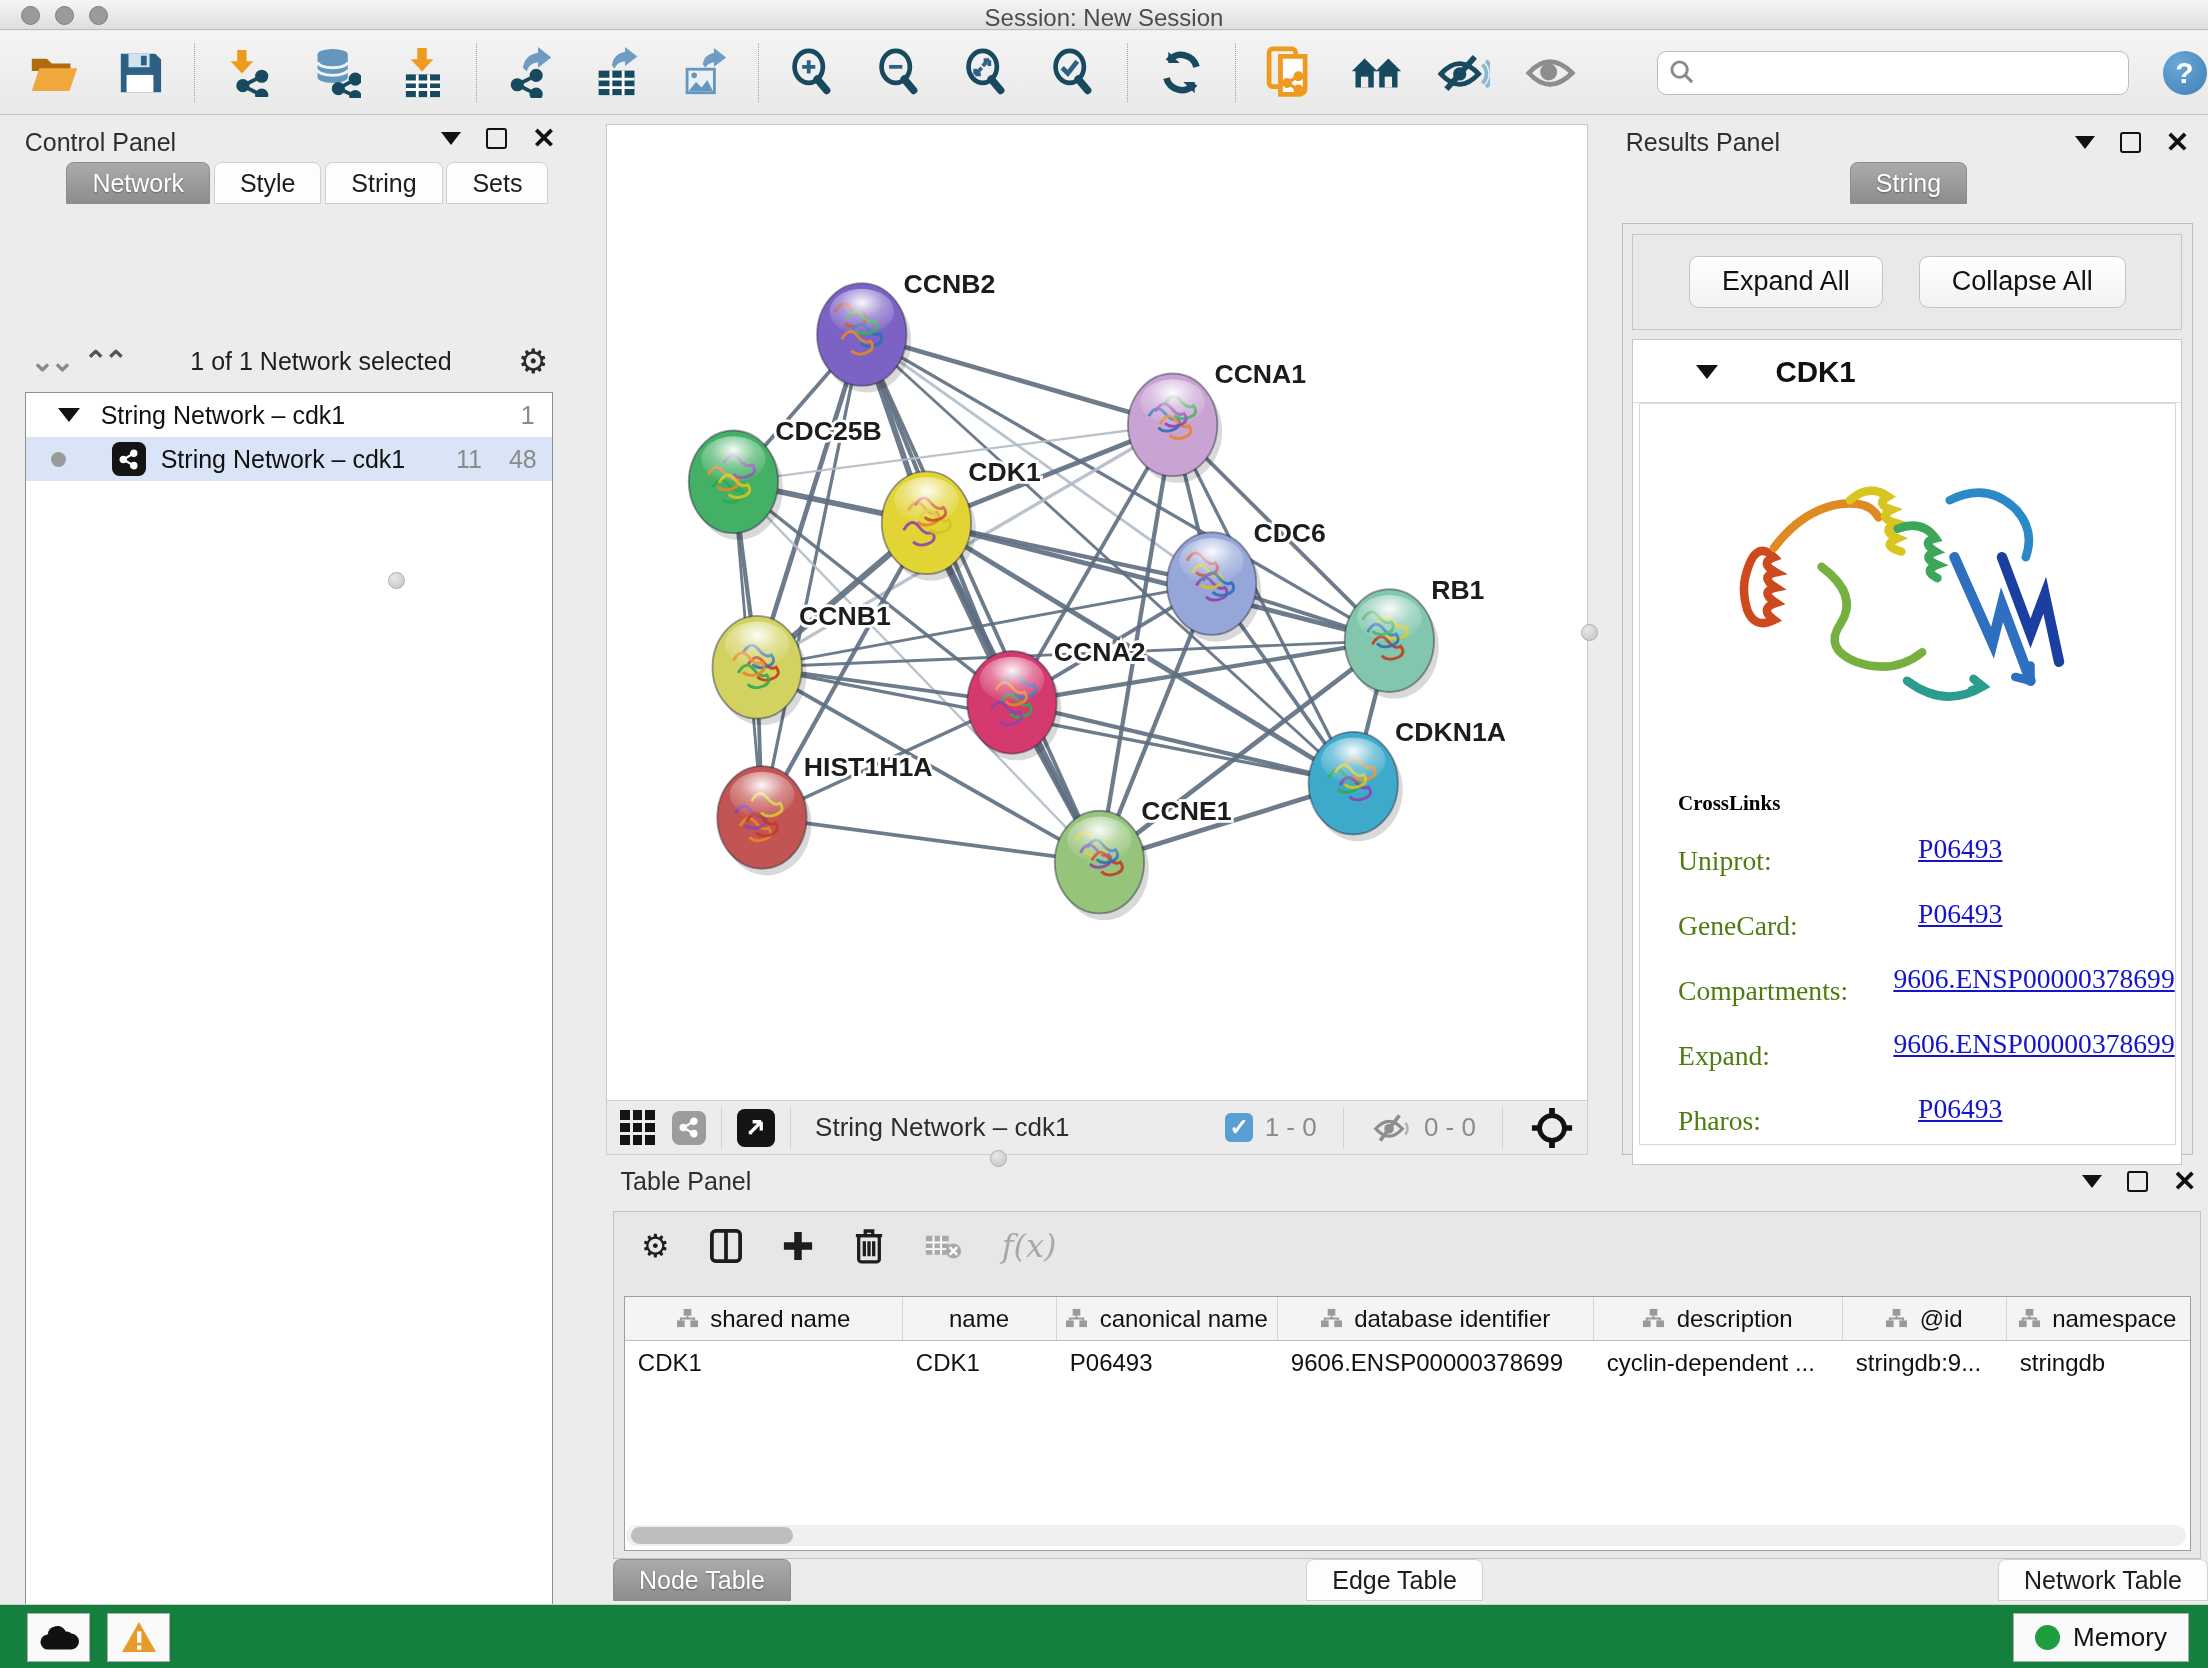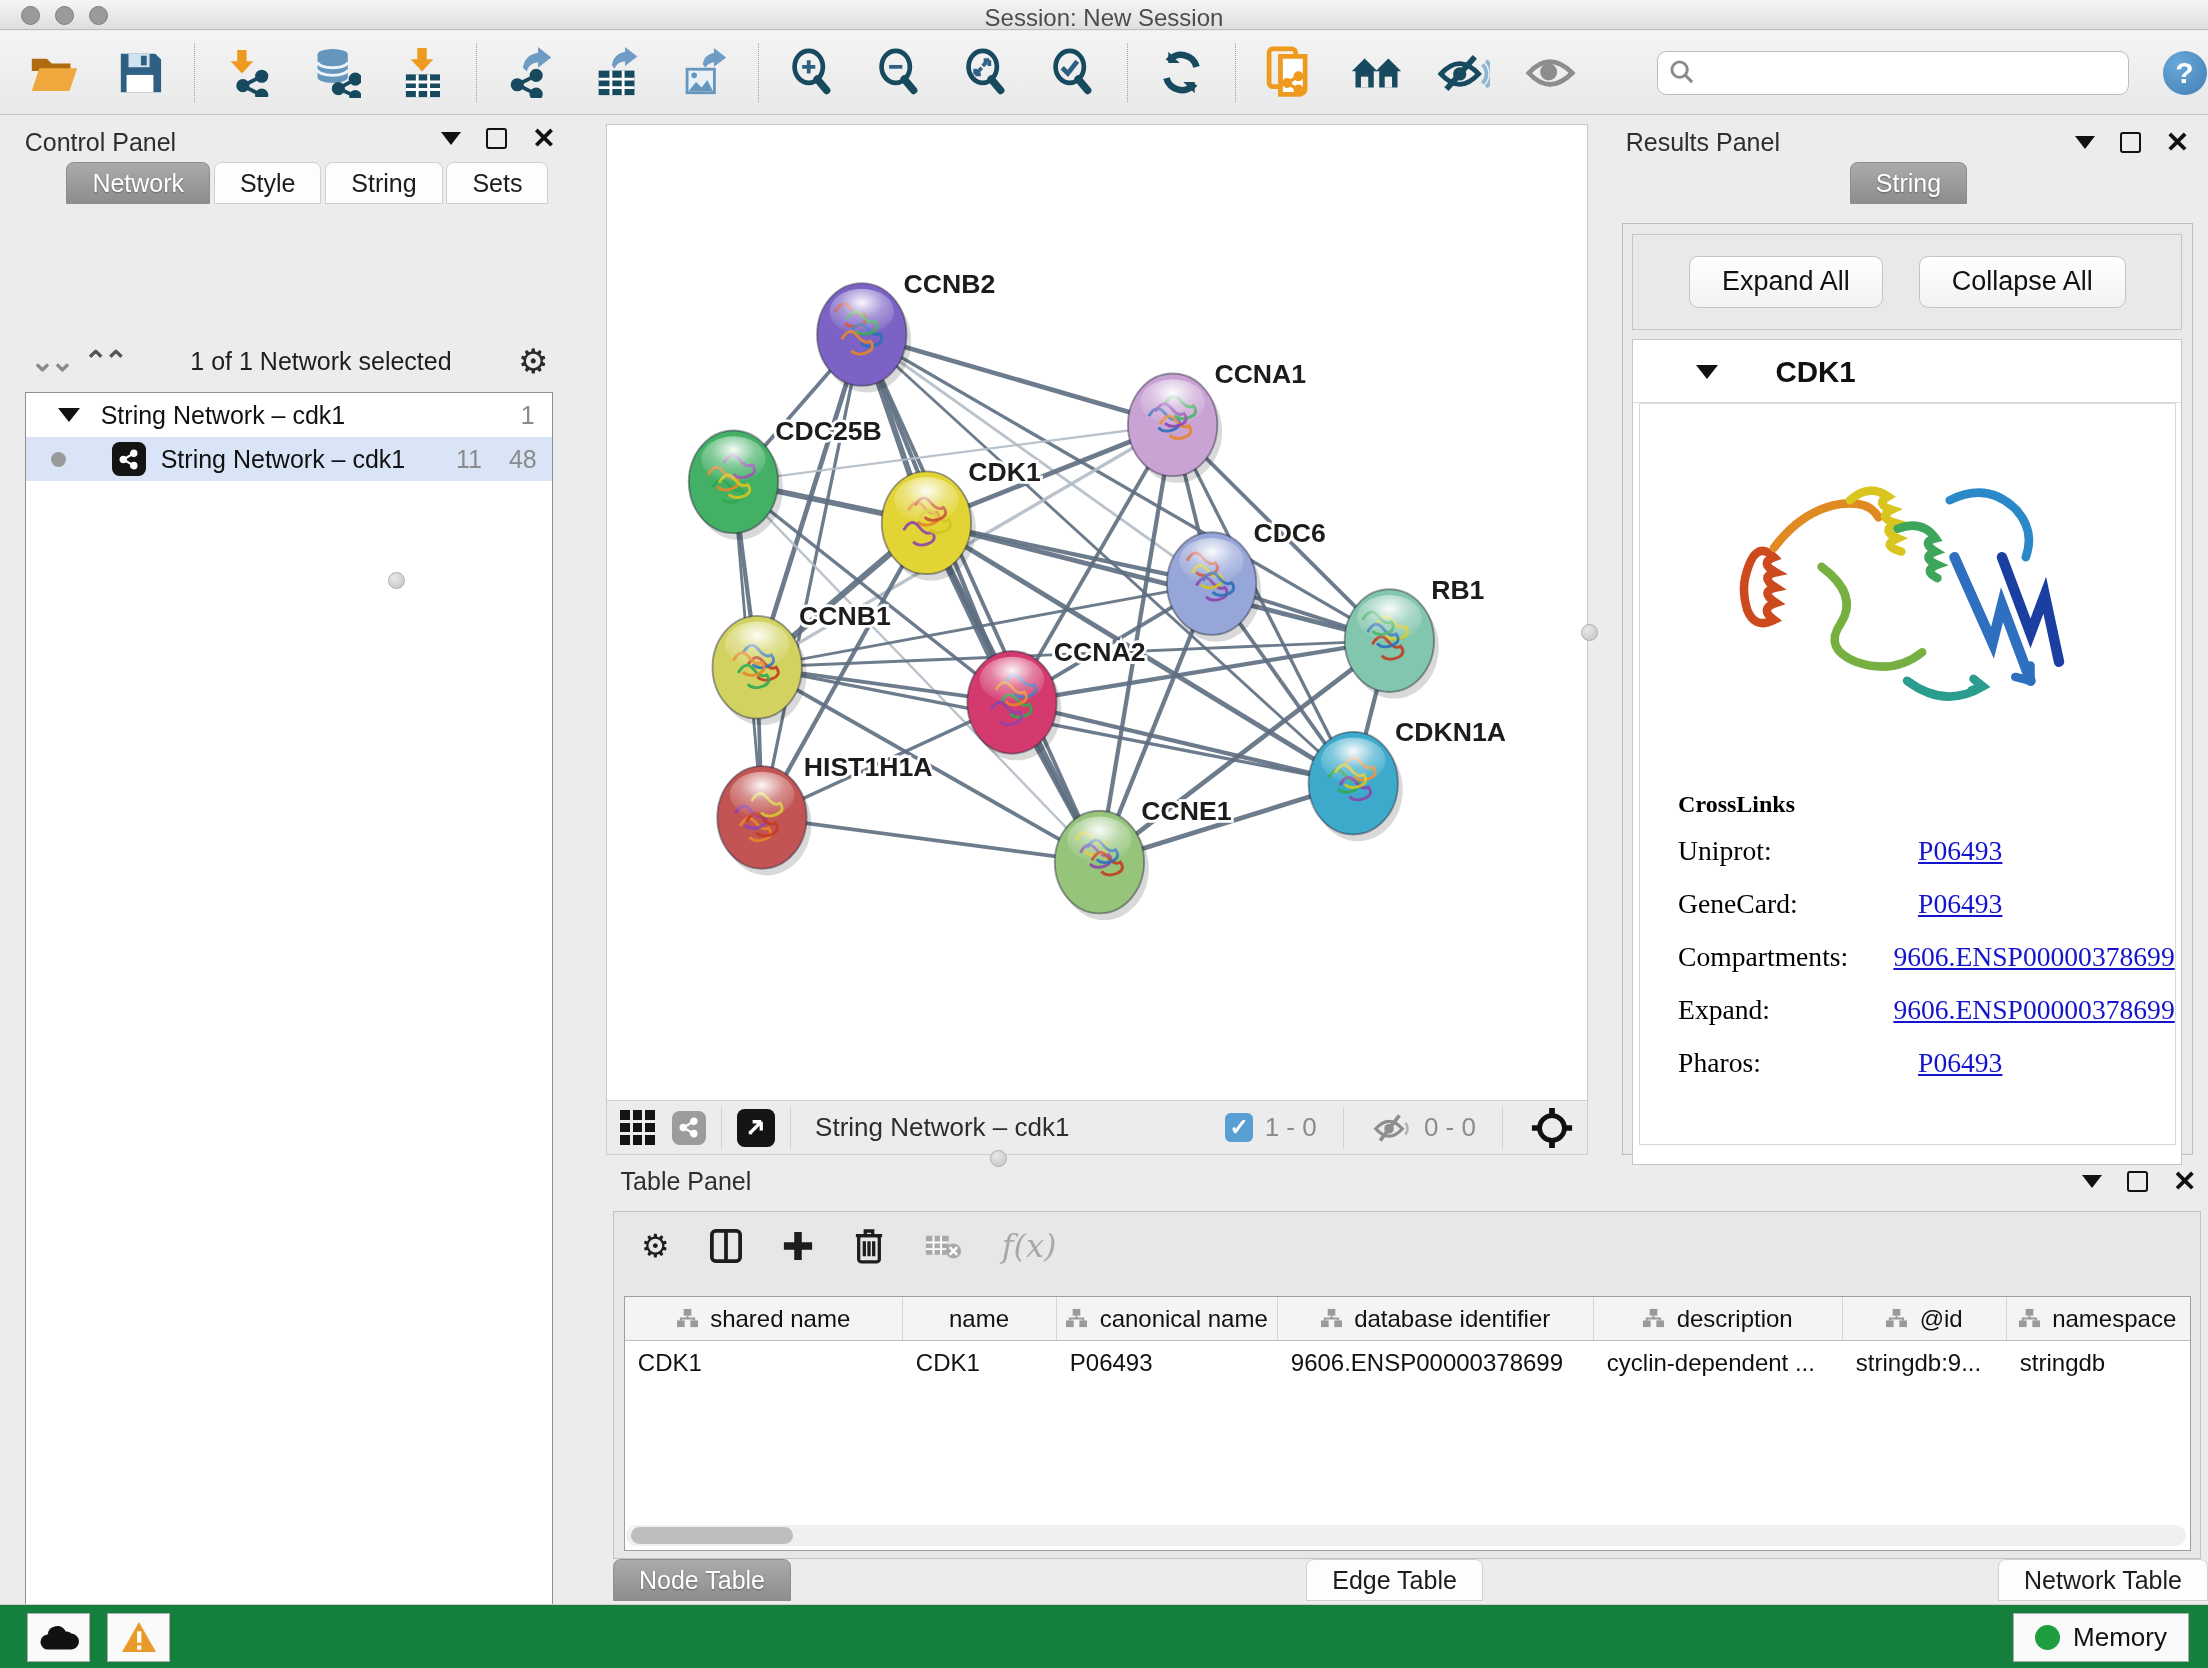--- a/index.html
+++ b/index.html
@@ -88,23 +88,23 @@
     display:flex; justify-content:center; gap:36px; }
   .rp-actions .btn { background:linear-gradient(#ffffff,#f2f2f2); border:1px solid #c4c4c4;
     border-radius:9.5px; font-size:27px; padding:9.5px 32px; color:#111; }
   .rp-section { margin-top:9.5px; background:#fff; border:1.9px solid #c6c6c6; height:826px; overflow:hidden; }
   .rp-sec-head { display:flex; align-items:center; gap:57px; padding:15px 0 13.3px 63px; border-bottom:1px solid #dcdcdc; }
   .rp-sec-title { font-size:29.5px; font-weight:bold; color:#111; }
   .rp-sec-body { border:1px solid #d8d8d8; margin:0 5.7px; height:742px; padding:11.4px 0 0 0; }
   .rp-desc { font-size:27px; color:#1a1a1a; padding-left:30px; }
   .protein-img { display:block; margin:27px auto 9.5px auto; }
   .crosslinks { font-family:"Liberation Serif", serif; padding-left:38px; margin-top:34px; }
-  .cl-title { font-size:24px; font-weight:bold; color:#000; margin-bottom:17px; }
+  .cl-title { font-size:21px; font-weight:bold; color:#000; margin-bottom:17px; }
   .cl-row { display:flex; margin-bottom:21px; }
-  .cl-label { width:240px; font-size:27.6px; color:#000000; }
+  .cl-label { width:240px; font-size:27.6px; color:#4d7c0f;margin-top:12px; }
   .cl-link { font-size:27.6px; color:#1414cc; text-decoration:underline; }
 
   
   .table-panel { position:absolute; left:613px; top:1165px; width:1595px; height:438px; }
   .tp-header { display:flex; justify-content:space-between; align-items:center; padding:1.9px 11.4px 3.8px 7.6px; }
   .tp-body { position:absolute; left:0; top:46px; width:1588px; height:348px;
     background:#e7e7e7; border:1.9px solid #c2c2c2; }
   .tp-toolbar { display:flex; align-items:center; gap:40px; padding:15px 0 9.5px 27px; }
   .tp-toolbar .ticon { font-size:32px; color:#1d1d1d; }
   .fx { font-family:"DejaVu Serif", serif; font-style:italic; font-size:32px; color:#a9a9a9; }

